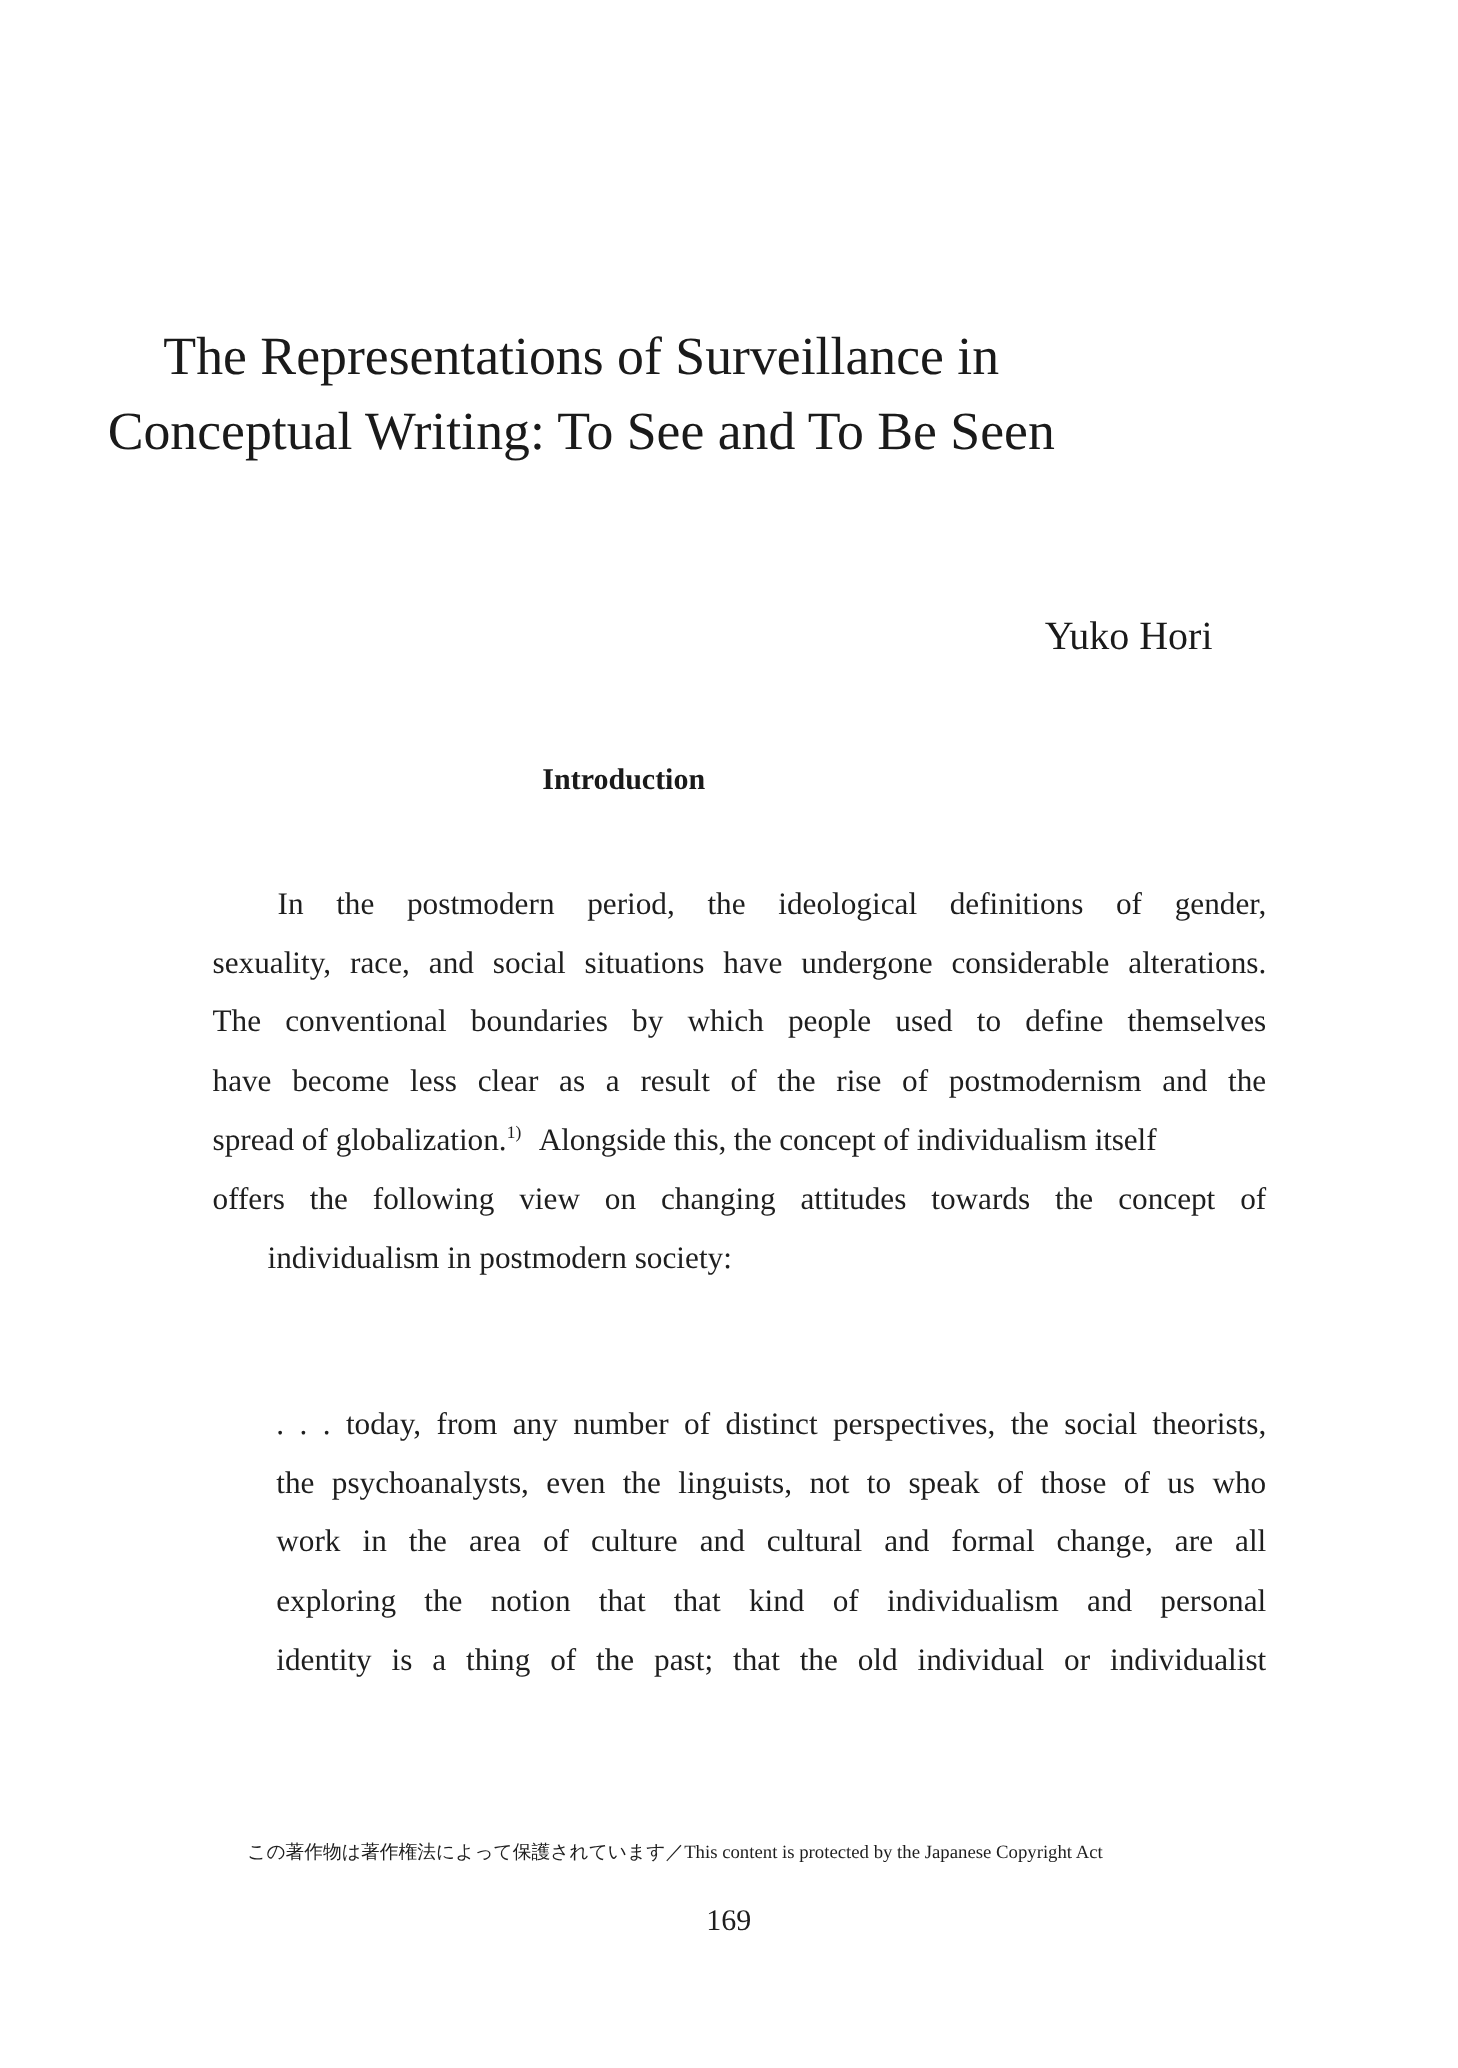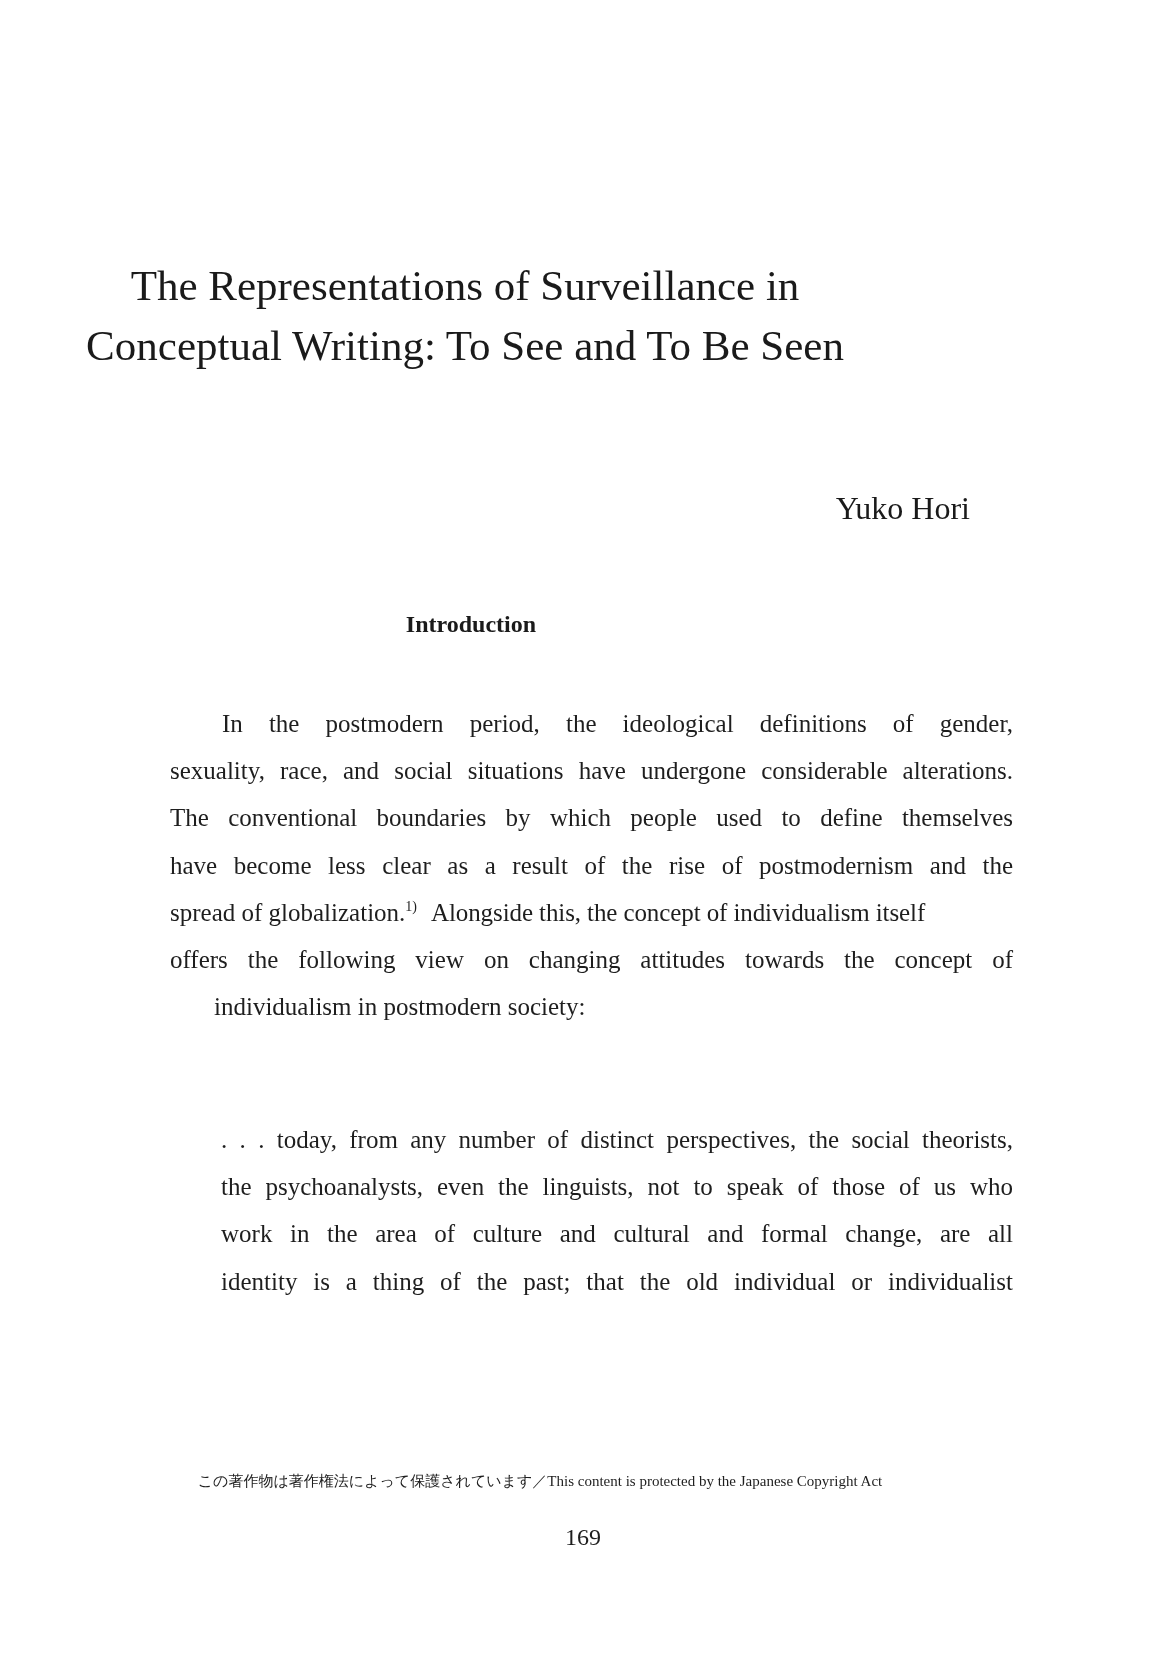--- a/index.html
+++ b/index.html
@@ -9,21 +9,21 @@
   }
   .title {
     position: absolute; left: 0; width: 930px; top: 256px;
     text-align: center; font-size: 43px; line-height: 60px; color: #1a1a1a;
   }
   .author {
     position: absolute; right: 196px; top: 490px; font-size: 32px; color: #1a1a1a;
   }
   .section-heading {
     position: absolute; left: 0; width: 942px; top: 611px;
-    text-align: center; font-size: 24px; font-weight: bold; color: #1a1a1a;
+    text-align: center; font-size: 24px; font-weight: bold; color: #1a1a1a; padding-left: 28px;
   }
   .para {
     position: absolute; left: 170px; width: 843px; top: 700px;
     font-size: 25px; line-height: 47.2px; text-align: justify;
   }
   .para .line { display: block; text-align: justify; text-align-last: justify; white-space: nowrap; height: 47.2px; }
   .para .line.last { text-align-last: left; margin-left: 44px; }
   .para .line.first { padding-left: 52px; }
   sup { font-size: 14px; vertical-align: 10px; line-height: 0; }
   .quote {
@@ -59,18 +59,19 @@
   <span class="line">have become less clear as a result of the rise of postmodernism and the</span>
   <span class="line" style="text-align-last:left;"><span>spread of globalization.</span><sup>1)</sup><span style="display:inline-block;width:14px;"></span><span style="letter-spacing:-0.1px;">Alongside this, the concept of individualism itself</span></span>
   <span class="line">offers the following view on changing attitudes towards the concept of</span>
   <span class="line last">individualism in postmodern society:</span>
 </div>
 
 <div class="quote">
   <span class="line">. . . today, from any number of distinct perspectives, the social theorists,</span>
   <span class="line">the psychoanalysts, even the linguists, not to speak of those of us who</span>
   <span class="line">work in the area of culture and cultural and formal change, are all</span>
+  <span class="line">exploring the notion that that kind of individualism and personal</span>
   <span class="line">identity is a thing of the past; that the old individual or individualist</span>
 </div>
 
 <div class="copyright">この著作物は著作権法によって保護されています／This content is protected by the Japanese Copyright Act</div>
 
 <div class="page-number">169</div>
 
 </body></html>

